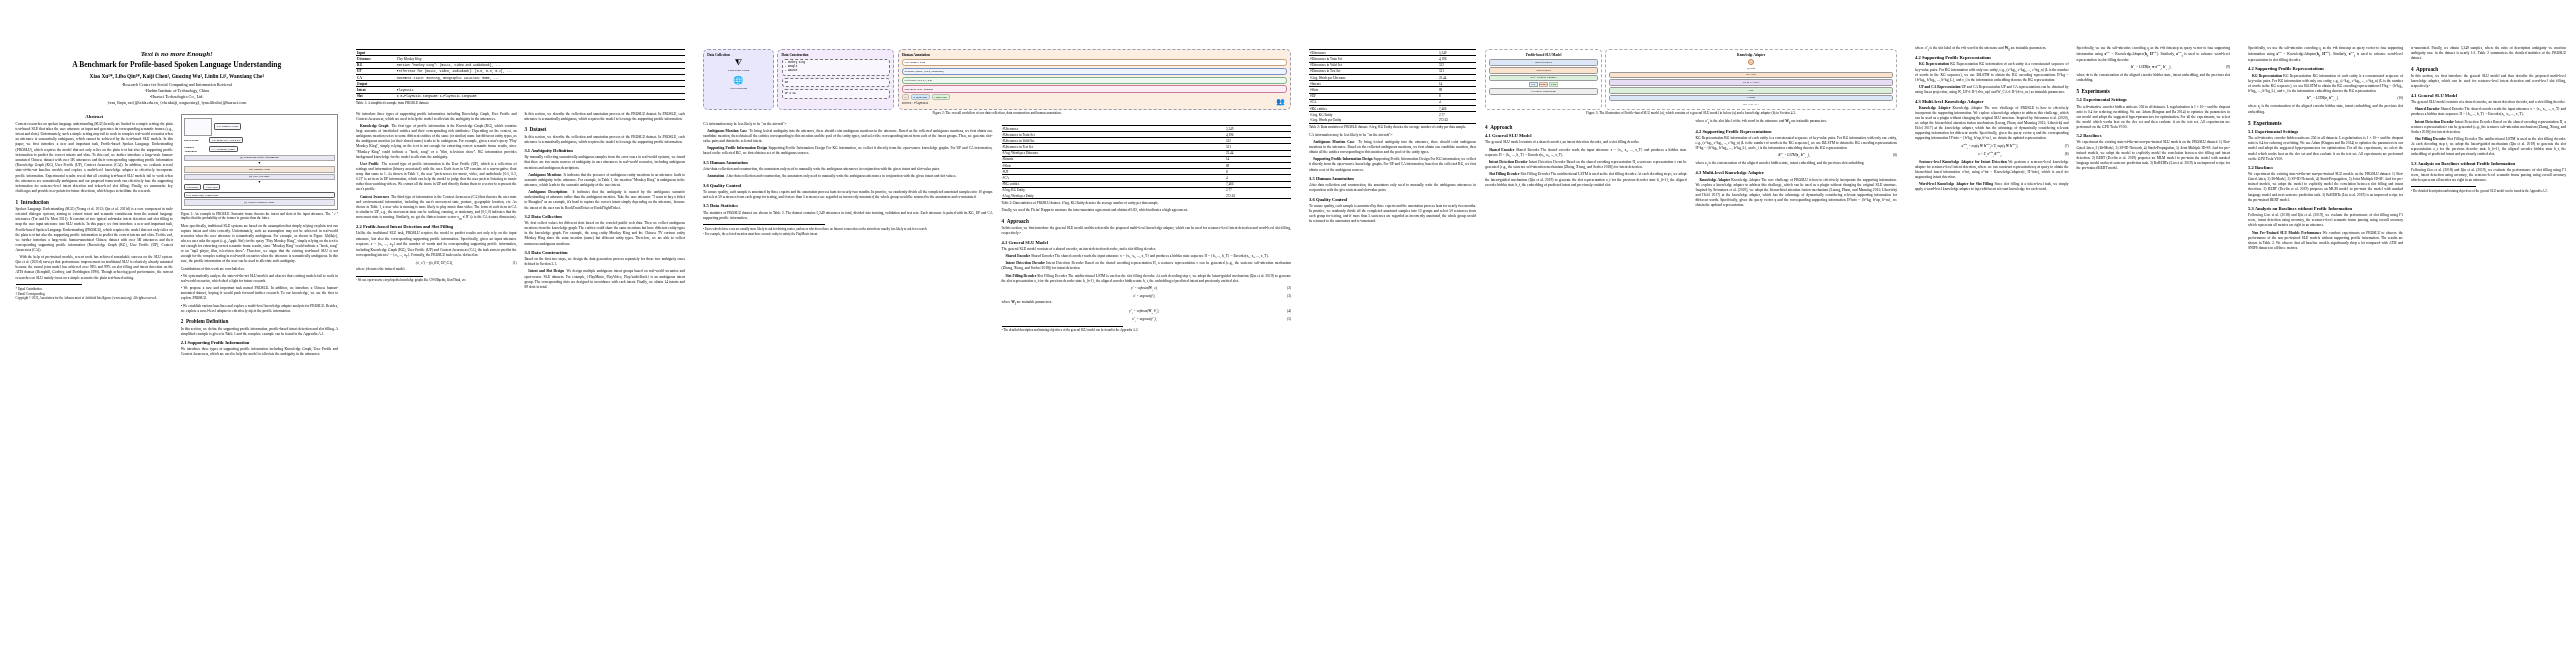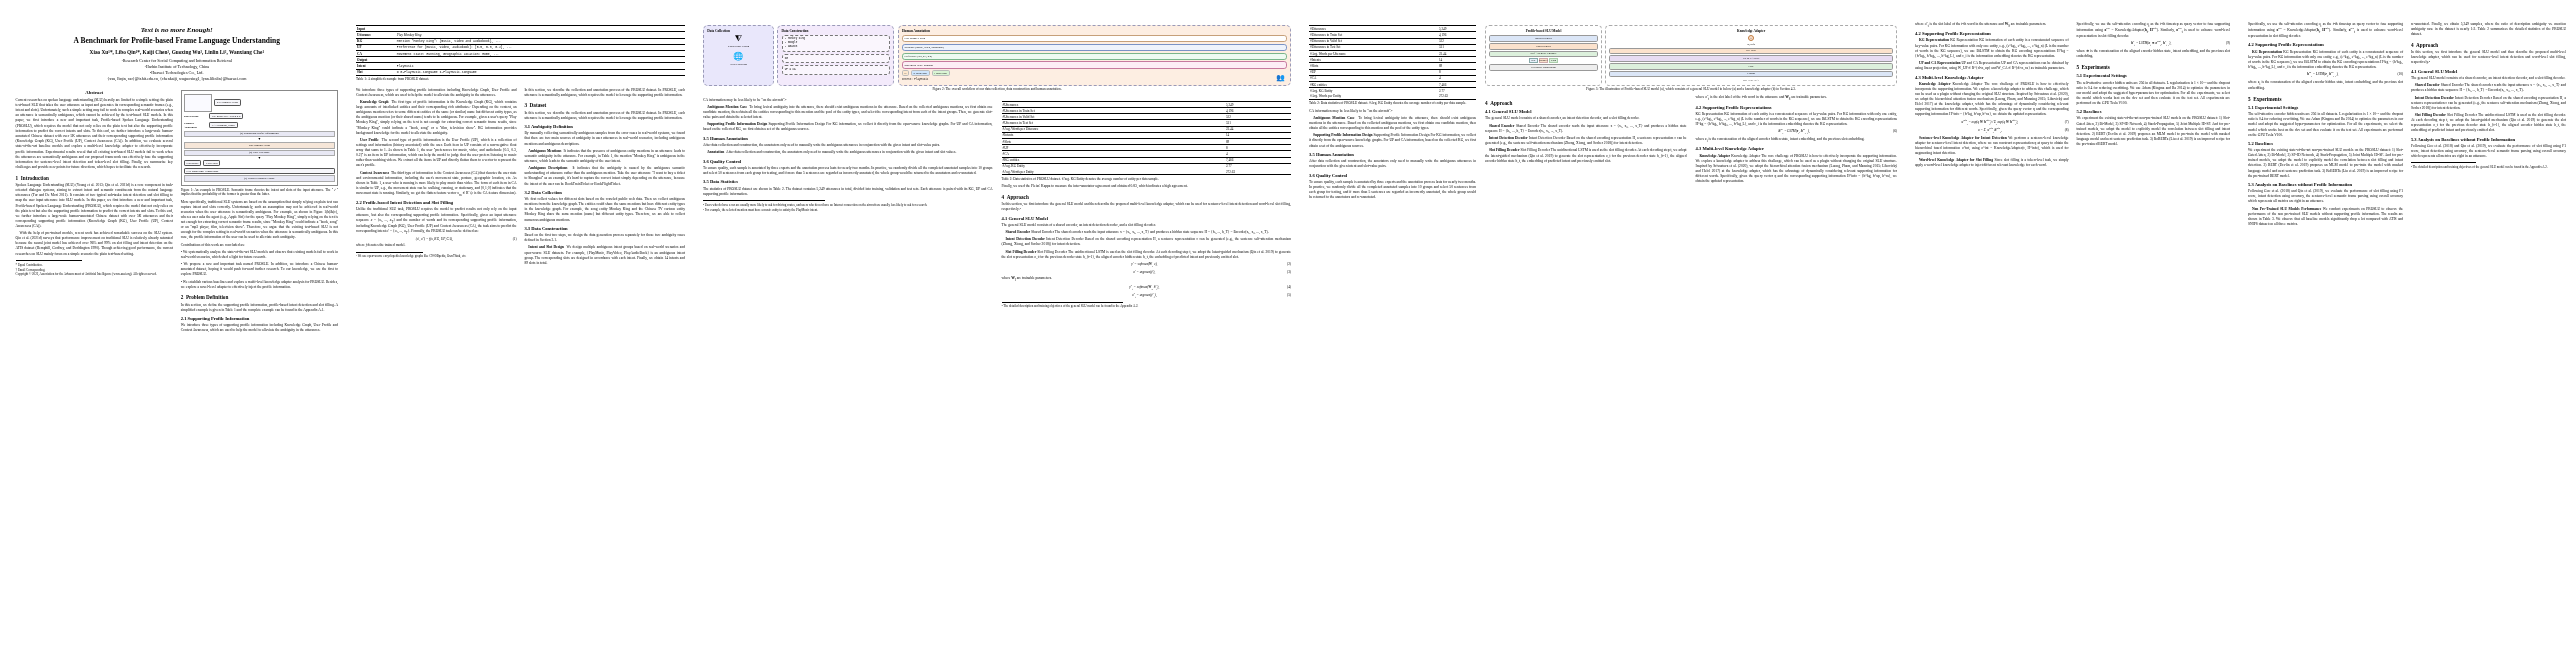--- a/index.html
+++ b/index.html
@@ -19,20 +19,21 @@
     font-size: 4.7px; letter-spacing: 0.2px; color: #000;
     white-space: nowrap;
   }
   .pages { display: flex; width: 2576px; height: 667px; }
   .page {
     position: relative;
     height: 469px;
     background: #fff;
     padding: 22px 9px 11px 9px;
     flex: 0 0 auto;
+    margin-top: 24px;
   }
   .p1 { width: 347px; padding-left: 15.6px; }
   .p2 { width: 347px; }
   .p3 { width: 606px; }
   .p4 { width: 606px; }
   .p5 { width: 333px; }
   .p6 { width: 336px; }
 
   .title-line1 {
     text-align: center; font-style: italic; font-weight: bold;
@@ -177,21 +178,21 @@
 </style>
 </head>
 <body>
 
 <div class="arxiv-stamp">arXiv:2112.11953v3  [cs.CL]  12 Jan 2022</div>
 
 <div class="pages">
 
   <section class="page p1">
     <div class="title-line1">Text is no more Enough!</div>
-    <div class="title-line2">A Benchmark for Profile-based Frame Language Understanding</div>
+    <div class="title-line2">A Benchmark for Profile-based Spoken Language Understanding</div>
     <div class="authors">Xiao Xu¹*, Libo Qin¹*, Kaiji Chen², Guoxing Wu², Linlin Li², Wanxiang Che¹</div>
     <div class="affil">¹Research Center for Social Computing and Information Retrieval</div>
     <div class="affil">¹Harbin Institute of Technology, China</div>
     <div class="affil">²Huawei Technologies Co., Ltd.</div>
     <div class="emails">{xxu, lbqin, car}@ir.hit.edu.cn, {chenkaiji, wuguoxing1, lynn.lilinlin}@huawei.com</div>
 
     <div class="twocol">
       <div class="col">
         <div class="sec-center">Abstract</div>
         <div class="abstract-box">

